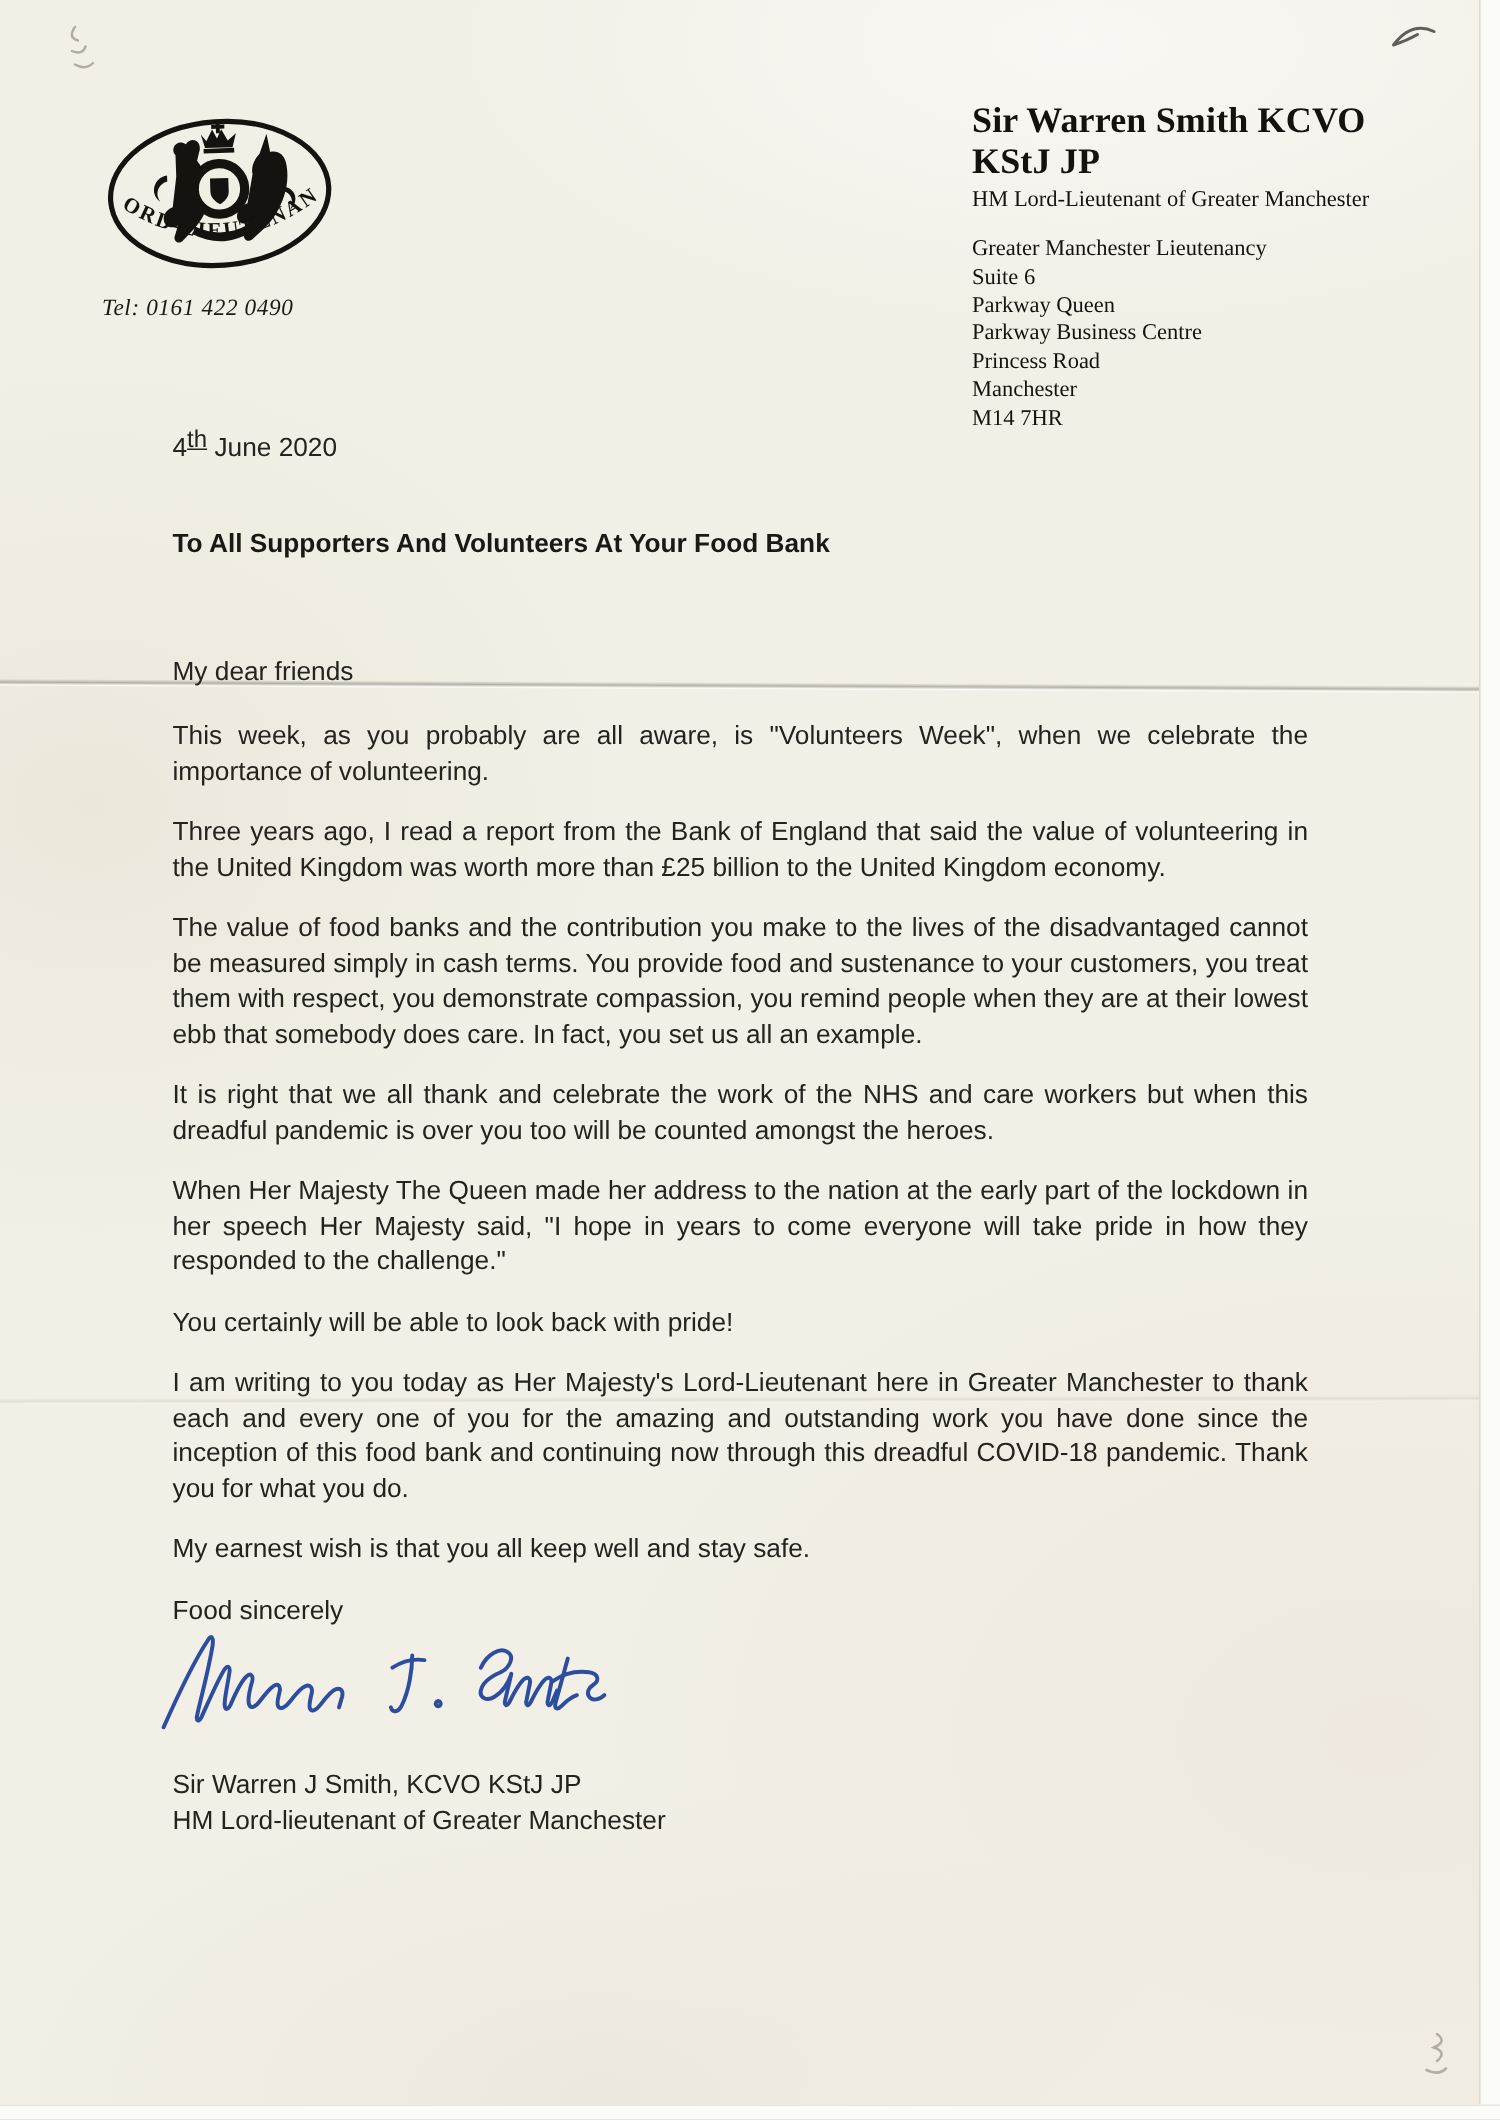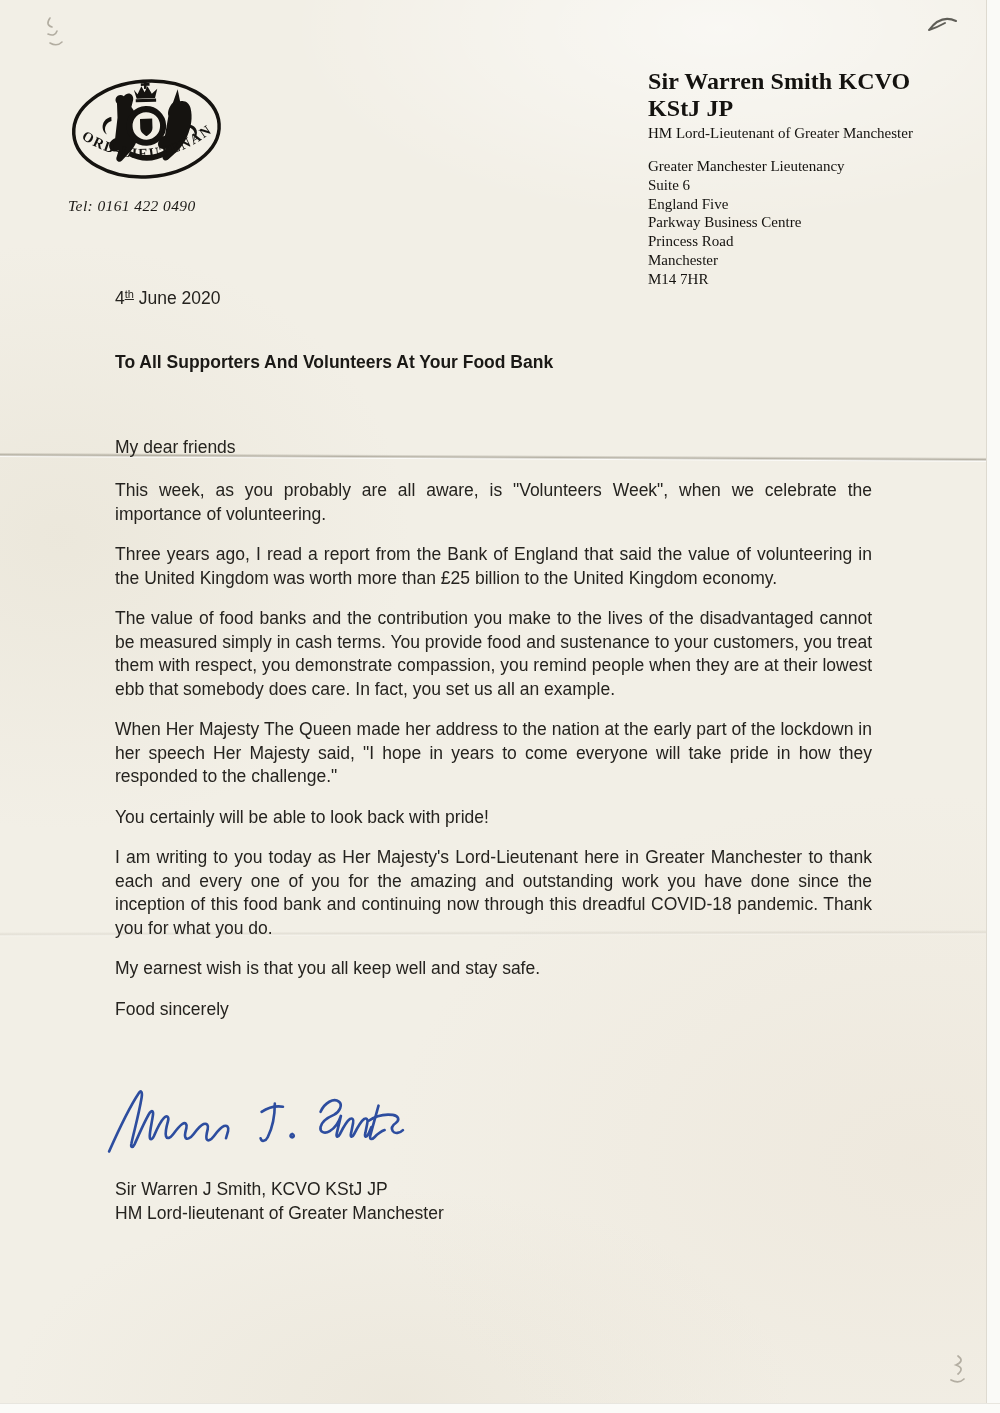--- a/index.html
+++ b/index.html
@@ -32,21 +32,21 @@
   .logo{position:absolute;left:68px;top:76px;width:158px;height:110px;transform:rotate(-2deg);}
   .tel{position:absolute;left:68px;top:197px;
     font-family:"Liberation Serif", serif;font-style:italic;font-size:15.5px;color:#1c1a16;letter-spacing:0.4px;}
   .lh-right{position:absolute;left:648px;top:68px;width:320px;
     font-family:"Liberation Serif", serif;color:#14120f;}
   .lh-name{font-weight:bold;font-size:24px;letter-spacing:0.1px;}
   .lh-title{font-size:15px;margin-top:3px;}
   .lh-address{margin-top:15px;font-size:15px;line-height:18.8px;}
   
   .date-line{position:absolute;left:115px;top:288px;font-size:17.5px;}
-  .date-line sup{font-size:11px;line-height:0;vertical-align:6px;text-decoration:underline;}
+  .date-line sup{font-size:16px;line-height:0;vertical-align:6px;text-decoration:underline;}
   .recipient{position:absolute;left:115px;top:352px;font-size:17.5px;font-weight:bold;color:#1b1916;}
   .salutation{position:absolute;left:115px;top:437px;font-size:17.5px;}
   .letter-body{position:absolute;left:115px;top:479px;width:757px;font-size:17.5px;line-height:23.5px;}
   .letter-body p{margin:0 0 17px 0;text-align:justify;}
   .closing{margin-top:1px;}
   .signature{position:absolute;left:103px;top:1082px;width:305px;height:82px;}
   .signatory{position:absolute;left:115px;top:1177px;font-size:17.5px;line-height:24px;}
   
   .artifact{position:absolute;pointer-events:none;}
   .art-tl{left:36px;top:12px;}
@@ -100,38 +100,39 @@
   </div>
 
   <div class="tel">Tel:  0161 422 0490</div>
 
   <div class="lh-right">
     <div class="lh-name">Sir Warren Smith KCVO KStJ JP</div>
     <div class="lh-title">HM Lord-Lieutenant of Greater Manchester</div>
     <div class="lh-address">
       <div>Greater Manchester Lieutenancy</div>
       <div>Suite 6</div>
-      <div>England Five</div>
+      <div>Parkway Queen</div>
       <div>Parkway Business Centre</div>
       <div>Princess Road</div>
       <div>Manchester</div>
       <div>M14 7HR</div>
     </div>
   </div>
 
   <div class="date-line"><span>4</span><sup>th</sup><span> June 2020</span></div>
 
   <div class="recipient">To All Supporters And Volunteers At Your Food Bank</div>
 
   <div class="salutation">My dear friends</div>
 
   <div class="letter-body">
     <p>This week, as you probably are all aware, is "Volunteers Week", when we celebrate the importance of volunteering.</p>
     <p>Three years ago, I read a report from the Bank of England that said the value of volunteering in the United Kingdom was worth more than £25 billion to the United Kingdom economy.</p>
     <p>The value of food banks and the contribution you make to the lives of the disadvantaged cannot be measured simply in cash terms.  You provide food and sustenance to your customers, you treat them with respect, you demonstrate compassion, you remind people when they are at their lowest ebb that somebody does care.  In fact, you set us all an example.</p>
+    <p>It is right that we all thank and celebrate the work of the NHS and care workers but when this dreadful pandemic is over you too will be counted amongst the heroes.</p>
     <p>When Her Majesty The Queen made her address to the nation at the early part of the lockdown in her speech Her Majesty said, "I hope in years to come everyone will take pride in how they responded to the challenge."</p>
     <p>You certainly will be able to look back with pride!</p>
     <p>I am writing to you today as Her Majesty's Lord-Lieutenant here in Greater Manchester to thank each and every one of you for the amazing and outstanding work you have done since the inception of this food bank and continuing now through this dreadful COVID-18 pandemic.  Thank you for what you do.</p>
     <p>My earnest wish is that you all keep well and stay safe.</p>
     <p class="closing">Food sincerely</p>
   </div>
 
   <svg class="signature" width="305" height="82" viewBox="0 0 300 80">
     <g stroke="#2d4d9f" stroke-width="2.6" fill="none" stroke-linecap="round" stroke-linejoin="round">
       <path d="M6,68 C14,50 25,26 35,11 C37,7 39,9 38,15 C35,33 30,50 28,60 C27,64 29,65 31,61 C36,50 42,36 46,30 C48,27 50,28 49,33 C48,40 46,48 46,53 C46,57 48,57 50,53 C53,46 57,38 60,35 C63,32 65,34 64,38 C62,45 61,50 62,53 C63,56 66,55 69,51 C72,47 75,43 78,41 C81,39 83,41 82,45 C81,49 80,52 81,54 C82,57 86,55 89,51 C92,47 96,42 99,41 C102,40 104,42 103,46 C102,50 101,54 102,56 C103,58 106,57 109,53 C112,49 116,44 119,43 C122,42 124,44 123,48 L121,55"></path>

